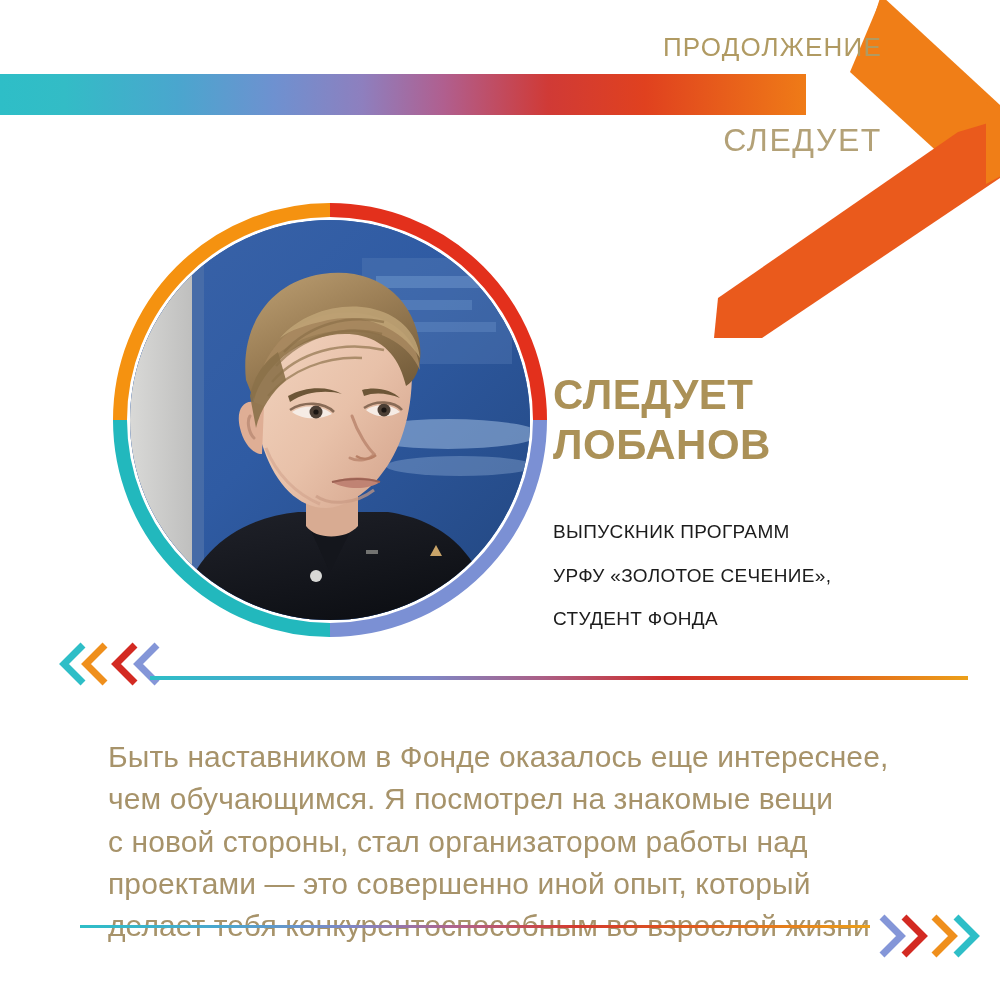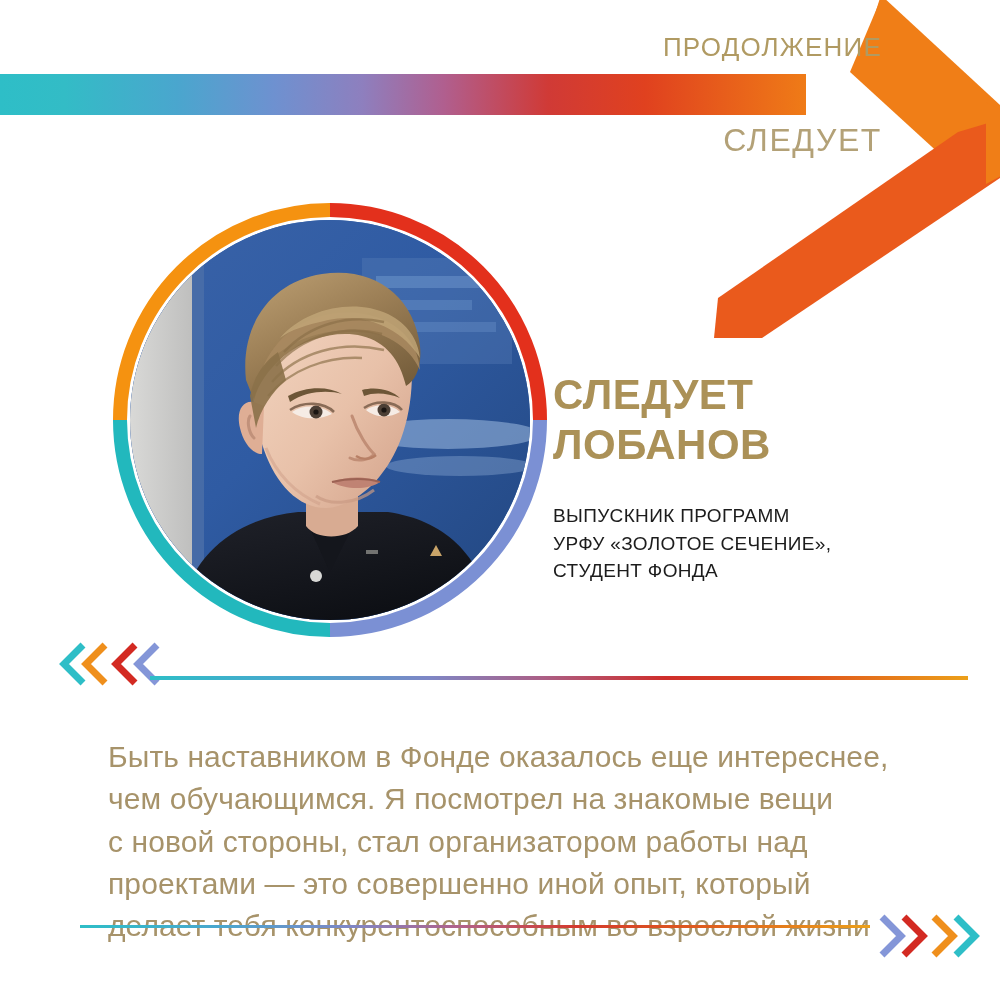--- a/index.html
+++ b/index.html
@@ -147,20 +147,21 @@
     top: 502px;
     width: 400px;
   }
   .role-line {
     font-size: 19px;
     font-weight: normal;
     letter-spacing: 0.35px;
     line-height: 1.45;
     color: #1c1c1c;
     white-space: nowrap;
+    margin-top: 16px;
   }
 
   
   .chevrons-left {
     position: absolute;
     left: 58px;
     top: 641px;
     width: 105px;
     height: 46px;
   }

